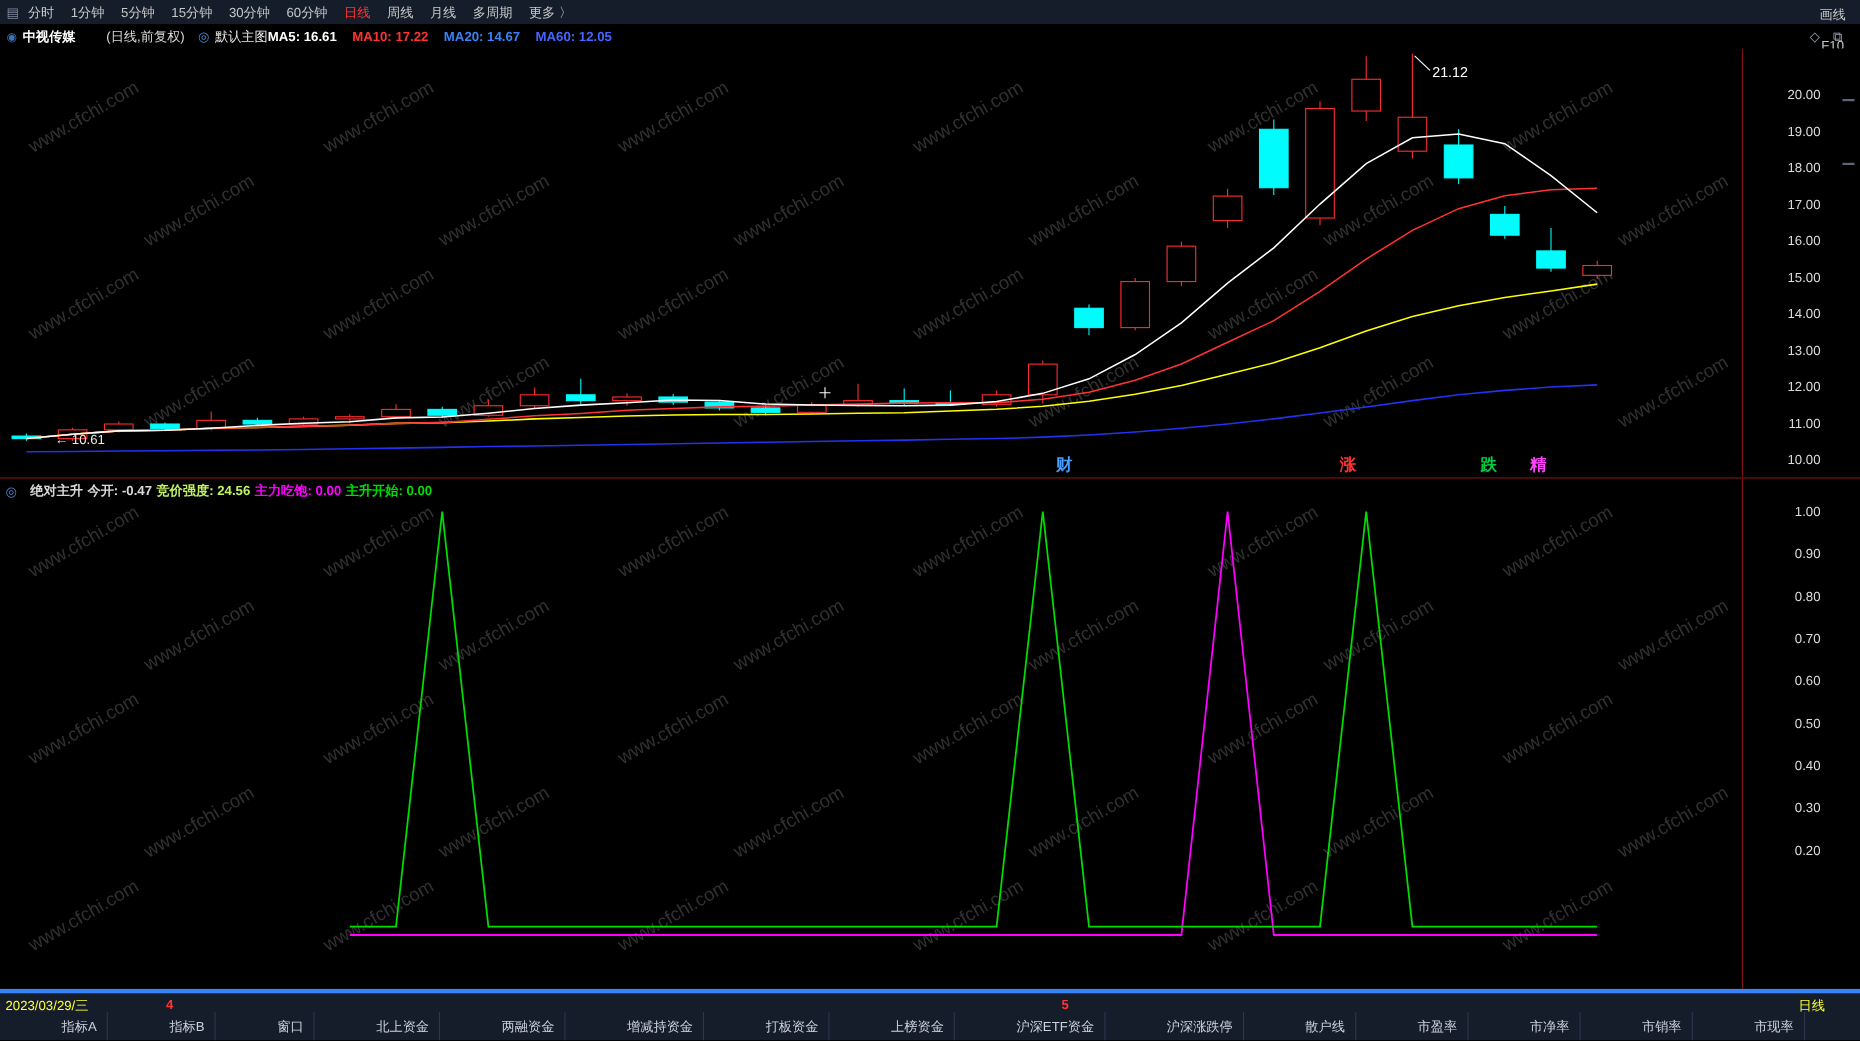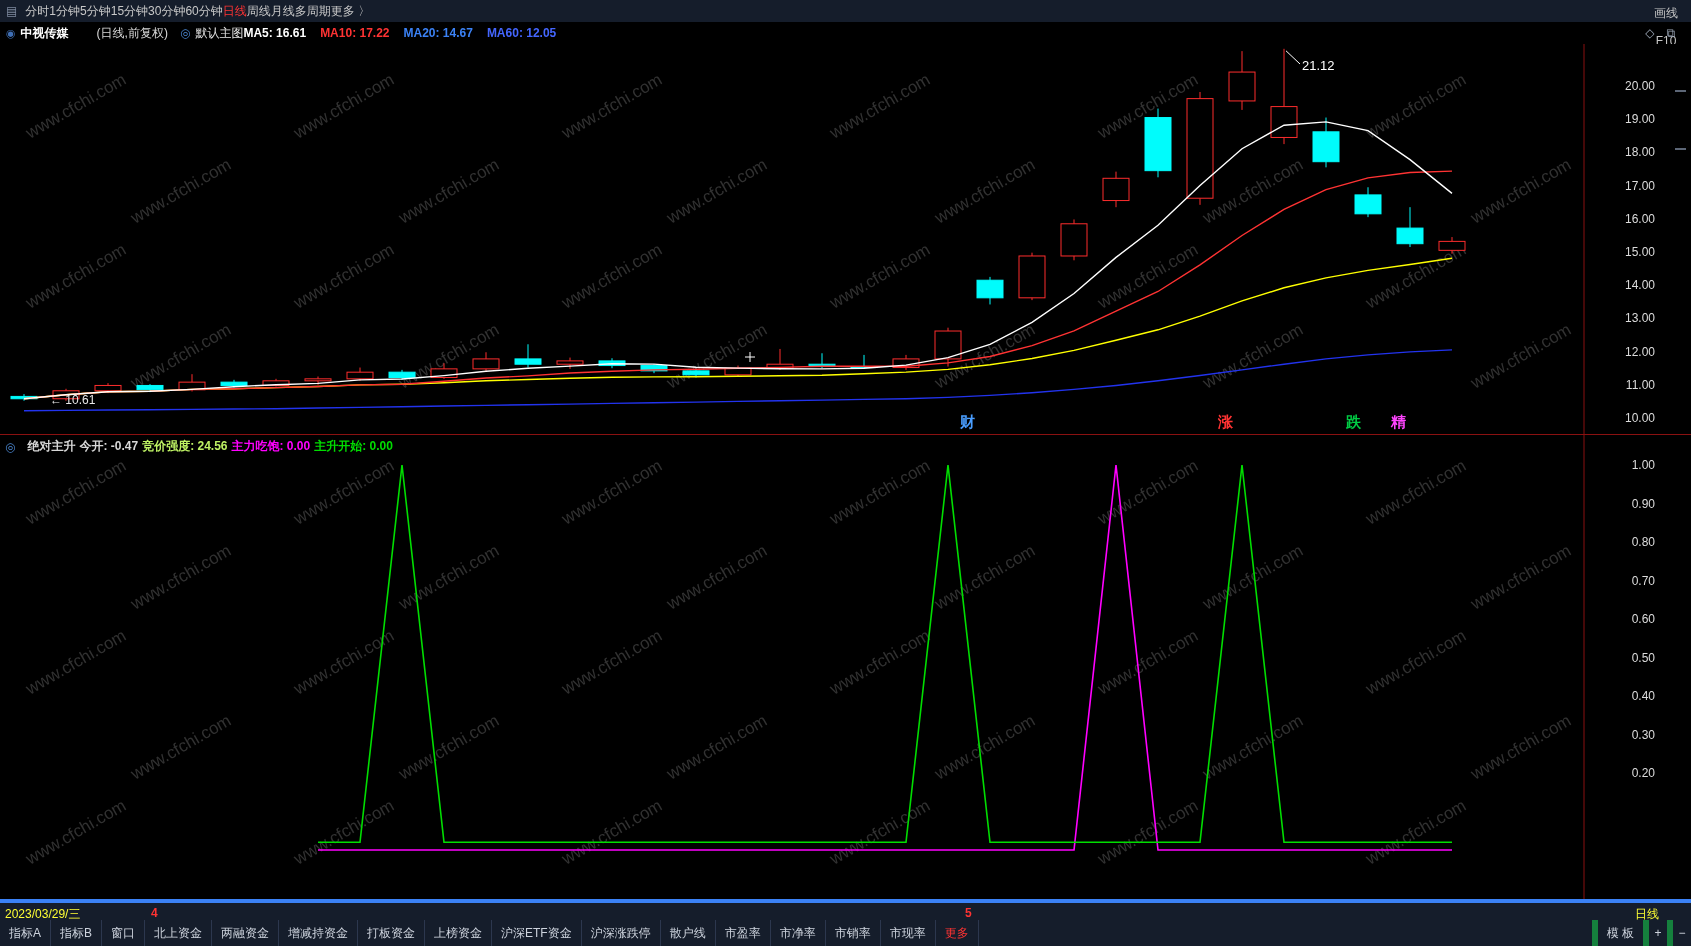--- a/index.html
+++ b/index.html
@@ -3,21 +3,21 @@
 <meta charset="utf-8">
 <style>
   * { margin:0; padding:0; box-sizing:border-box; }
   html,body { background:#000; }
   body { font-family:"Liberation Sans","DejaVu Sans",sans-serif; }
   .app { position:relative; width:1691px; height:946px; background:#000; overflow:hidden; }
 
   
   .top-bar { height:22px; background:#151d2b; display:flex; align-items:center; padding:0 6px; color:#c8c8c8; font-size:12px; }
   .tb-icon { color:#7f8ba0; margin-right:8px; font-size:12px; cursor:pointer; }
-  .tb-left { display:flex; align-items:center; }
+  .tb-left { display:flex; align-items:center; gap:15px; }
   .tb-left .tb-item { cursor:pointer; white-space:nowrap; }
   .tb-left .tb-item.active { color:#ff3333; }
   .tb-right { margin-left:auto; display:flex; align-items:center; gap:12px;flex-direction:column; }
   .tb-right .tb-item { cursor:pointer; white-space:nowrap; }
   .tb-right .tb-item.pill { background:#d946ef; color:#fff; padding:1px 7px; border-radius:3px; }
 
   
   .info-bar { height:22px; background:#000; display:flex; align-items:center; padding:0 6px; font-size:12px; color:#e6e6e6; }
   .dot-icon { color:#3f6fb5; margin-right:5px; font-size:11px; }
   .ring-icon { color:#4a86d0; margin:0 5px 0 12px; font-size:12px; }
@@ -35,21 +35,21 @@
   .ind-header .ring-icon { margin:0; }
 
   
   .date-bar { position:relative; height:21px; background:#151d2b; border-top:4px solid #3b82f6; font-size:12px; }
   .date-label { position:absolute; left:5px; top:3px; color:#ffff33; }
   .axis-marker { position:absolute; top:3px; color:#ff3333; font-weight:bold; }
   .period-label { position:absolute; right:32px; top:3px; color:#ffff33; }
 
   
   .bottom-bar { height:26px; background:#151d2b; display:flex; align-items:stretch; font-size:12px; color:#cdd3dd; }
-  .bb-item { display:flex; align-items:center; padding:0 9px; border-right:1px solid #2c374e; cursor:pointer; white-space:nowrap; }
+  .bb-item { display:flex; align-items:center; padding:0 9px; border-right:1px solid #2c374e; cursor:pointer; white-space:nowrap;margin-left:47px; }
   .bb-item.red { color:#ff3333; }
   .bb-right { margin-left:auto; display:flex; align-items:stretch; }
   .bb-right .bb-item { border-left:6px solid #15803d; border-right:none; }
   .bb-btn { width:22px; justify-content:center; }
 
   svg text { font-family:"Liberation Sans","DejaVu Sans",sans-serif; }
 </style>
 </head>
 <body>
 

